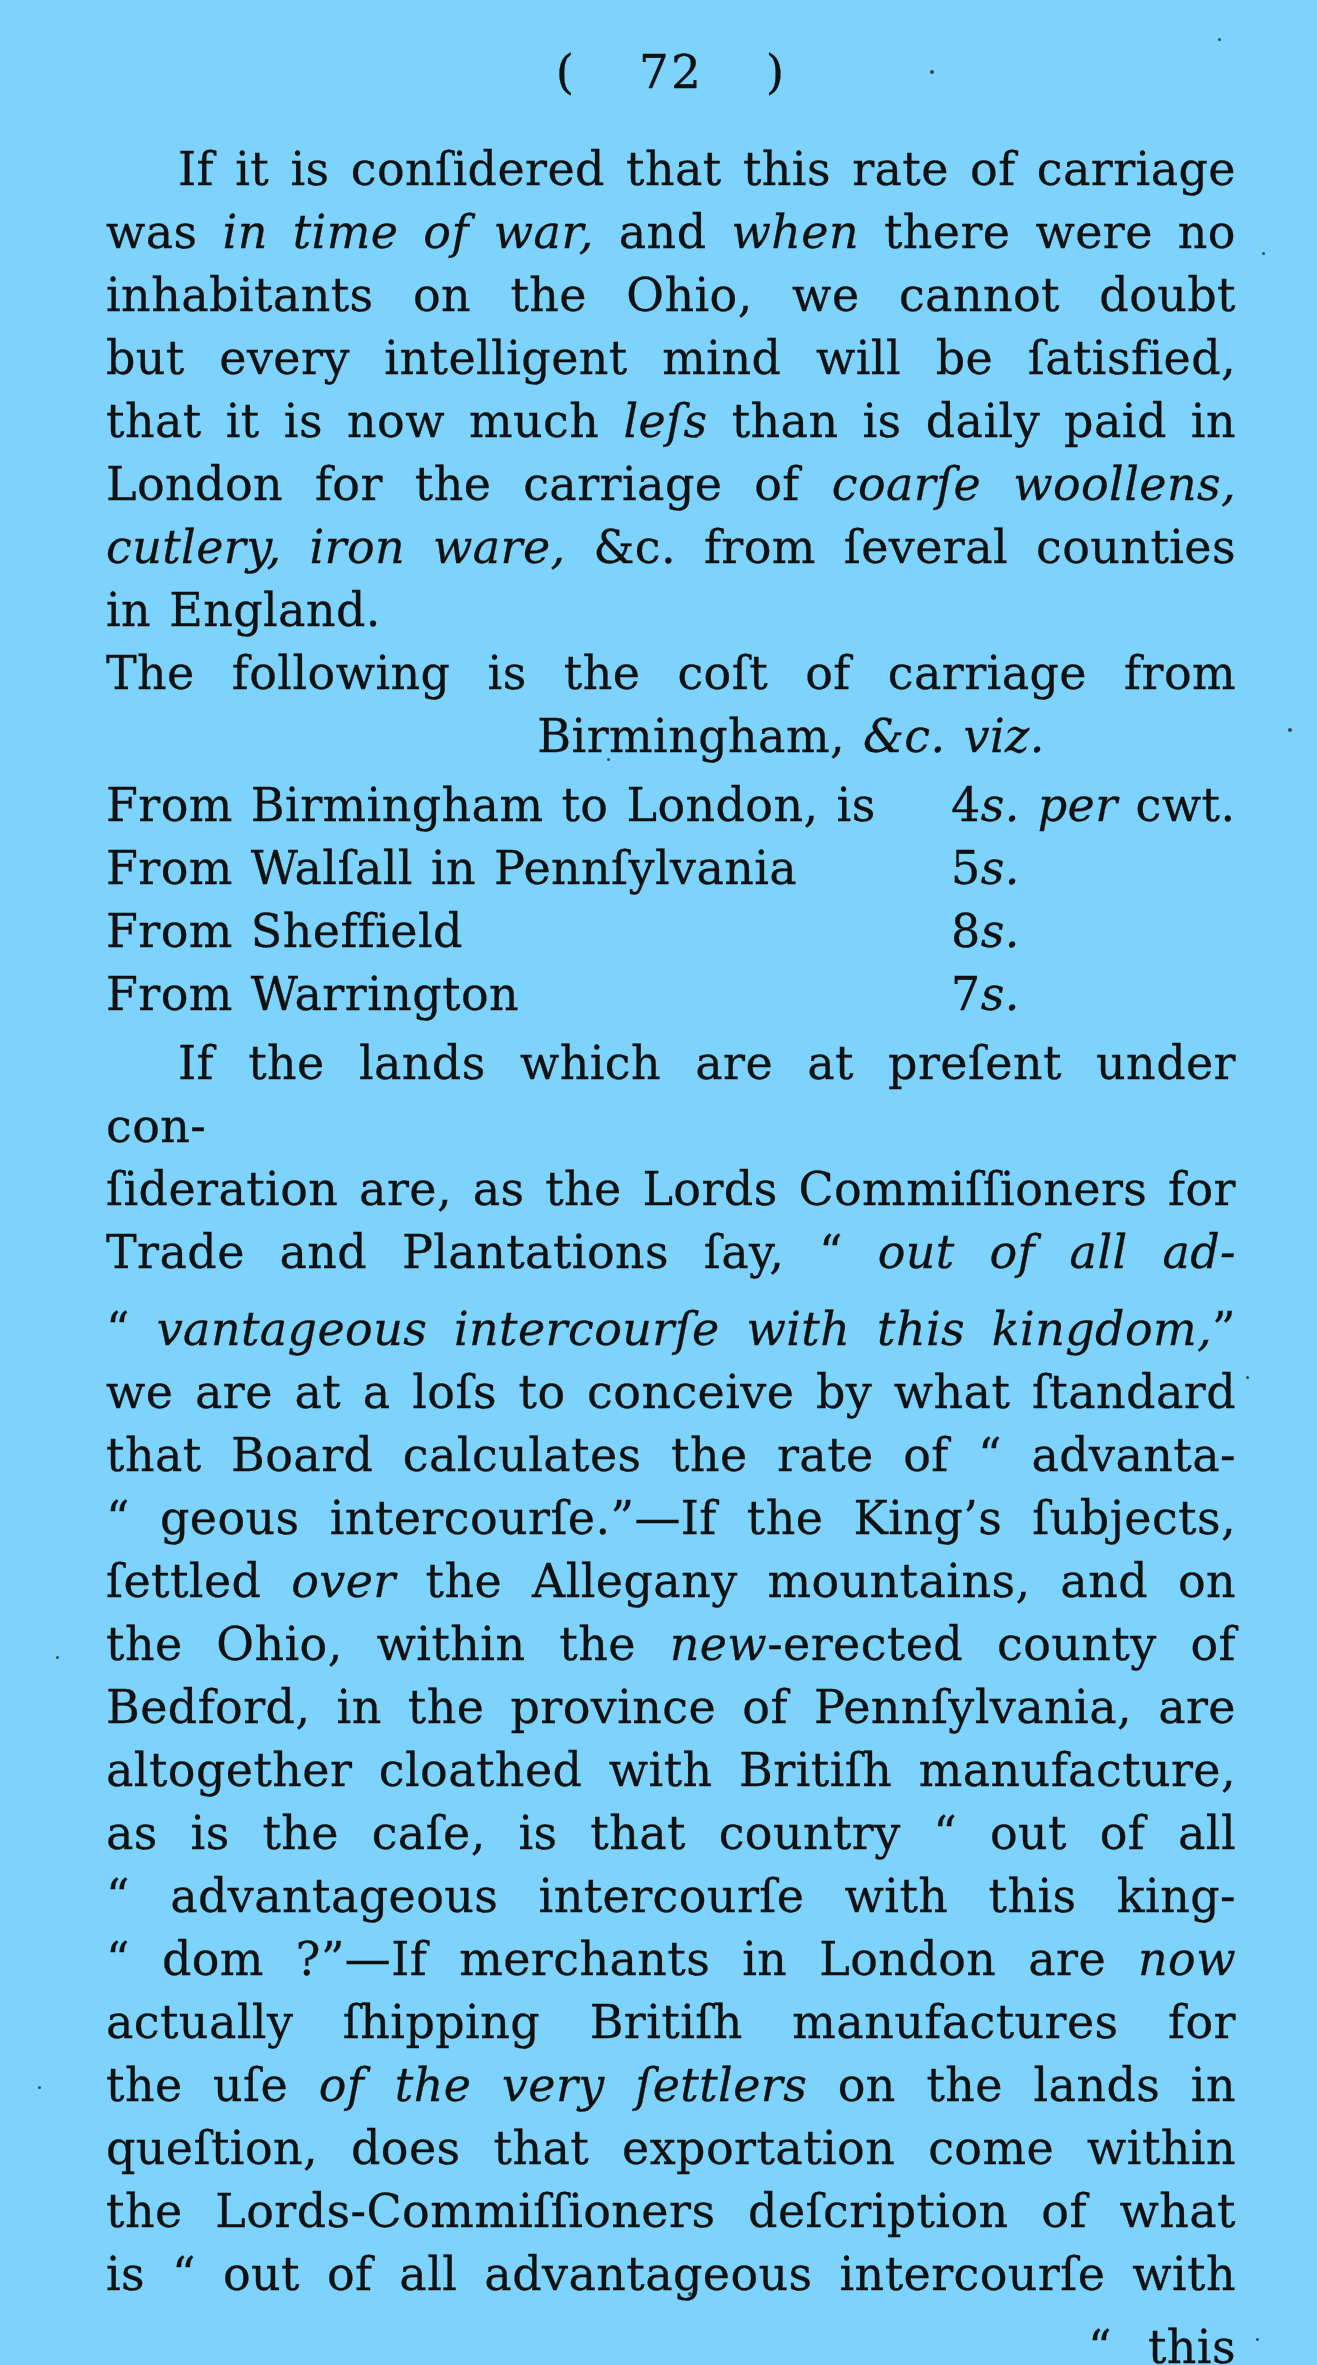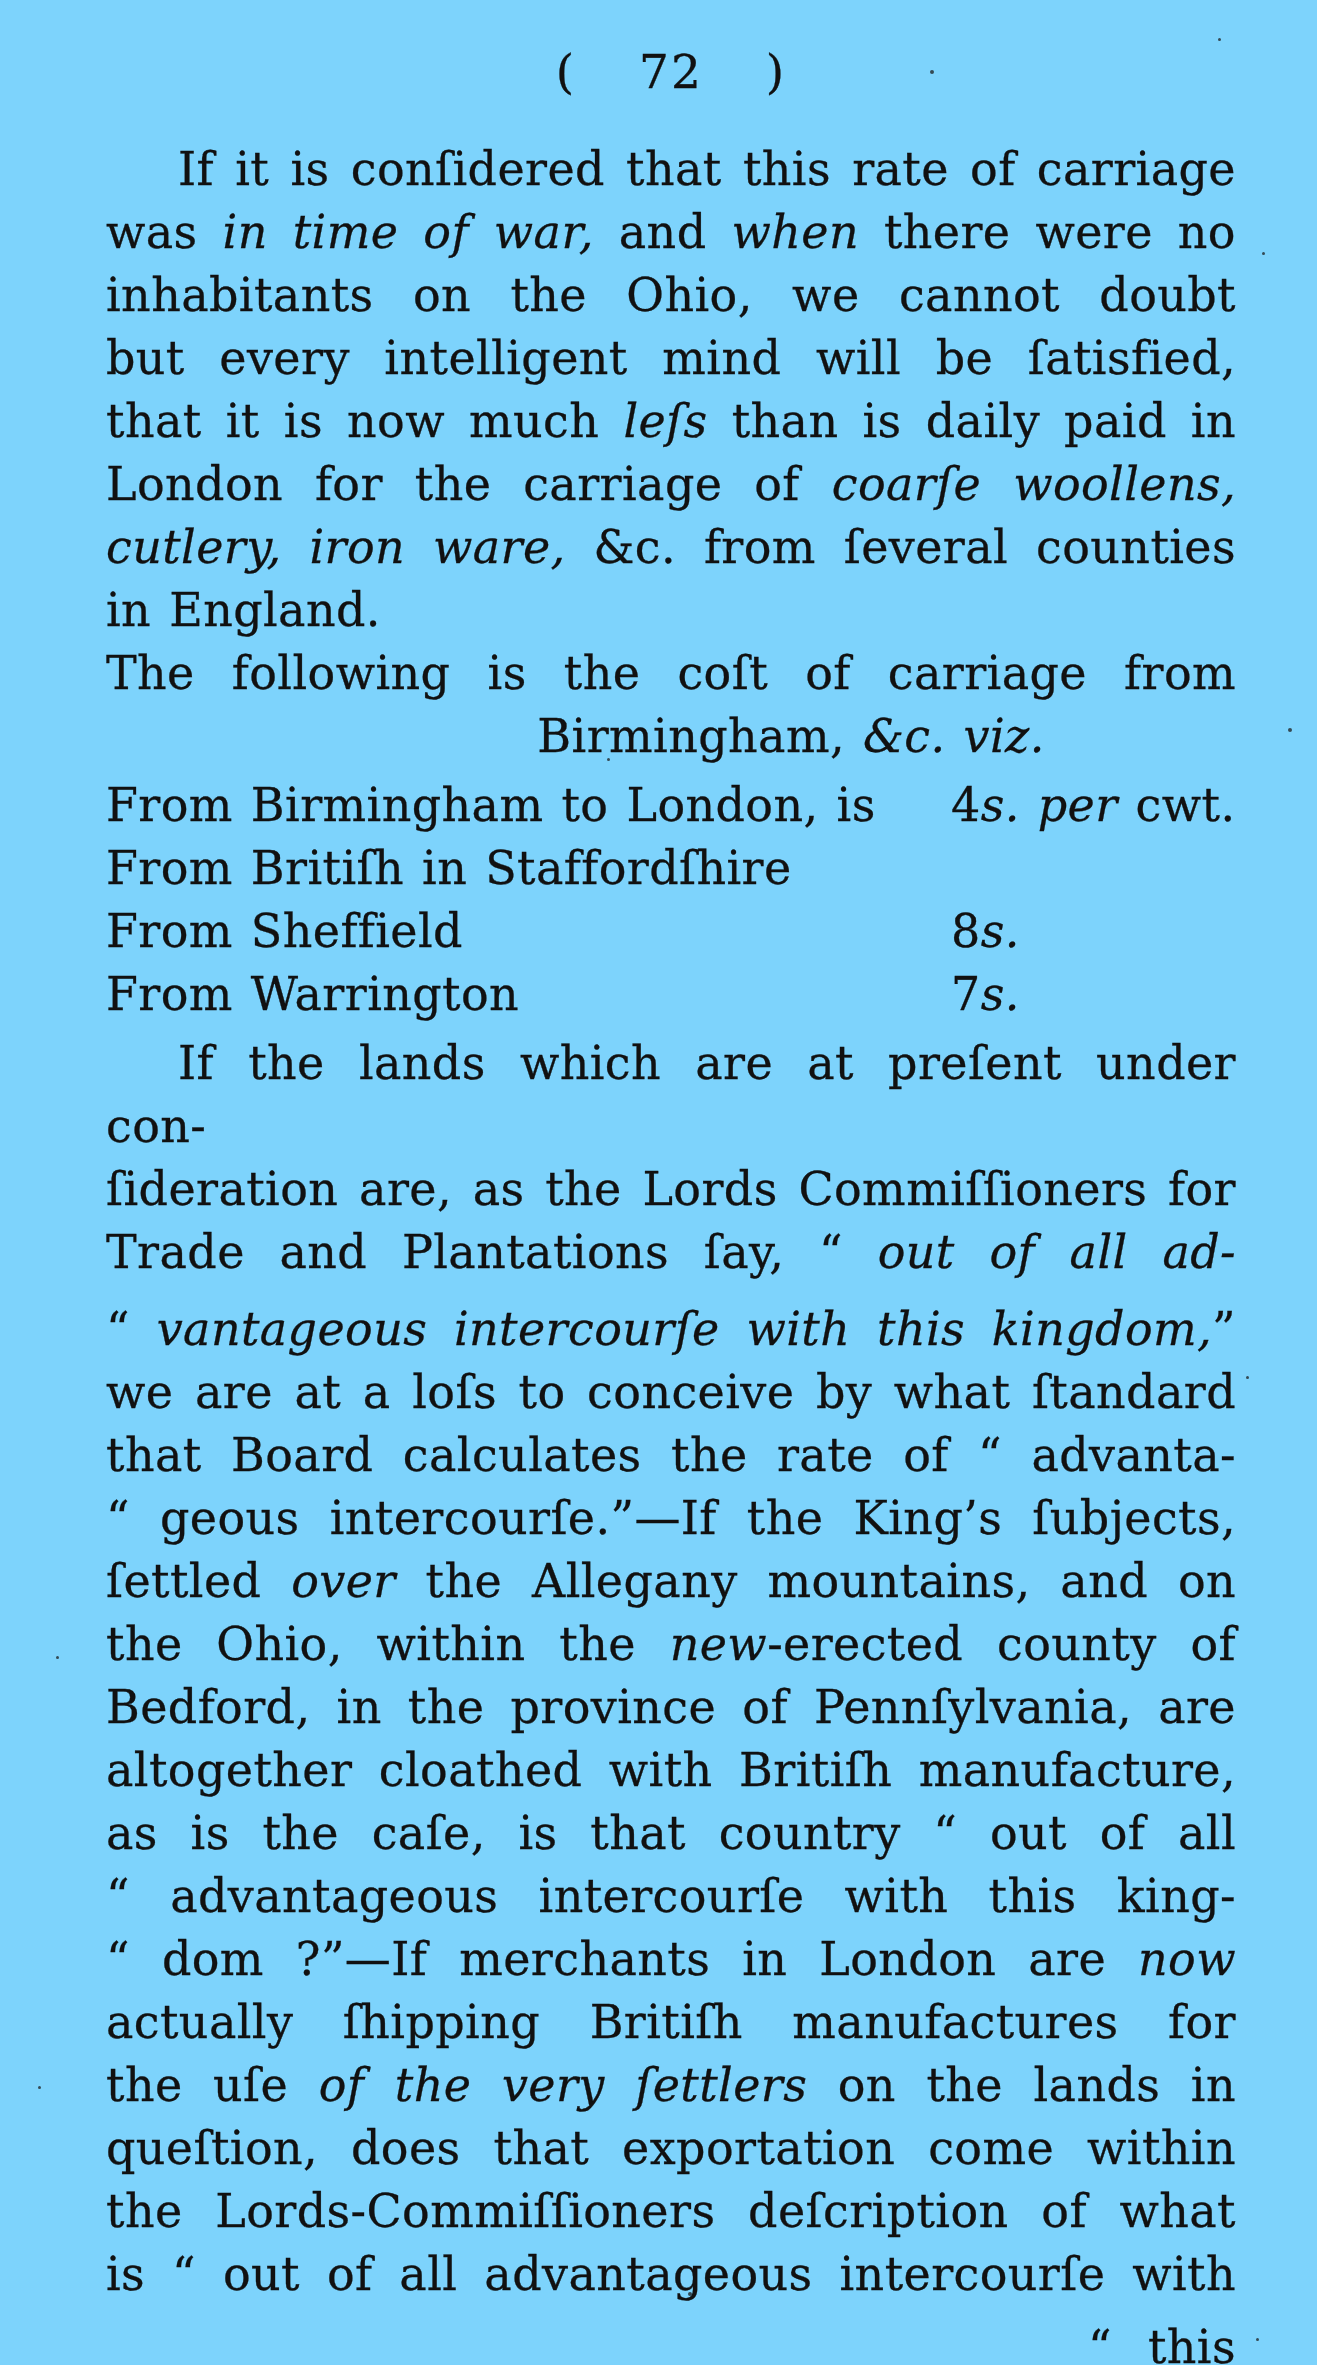--- a/index.html
+++ b/index.html
@@ -52,21 +52,22 @@
       <div class="line"><span>London for the carriage of </span><span class="it">coarſe woollens,</span></div>
       <div class="line"><span class="it">cutlery,</span><span> </span><span class="it">iron ware,</span><span> &amp;c. from ſeveral counties</span></div>
       <div class="line left"><span>in England.</span></div>
       <div class="line"><span>The following is the coſt of carriage from</span></div>
       <div class="line center" style="text-indent: 240px;"><span>Birmingham, </span><span class="it">&amp;c. viz.</span></div>
       <div class="line row" style="margin-top: 6px;">
         <span class="rowname"><span>From Birmingham to London, is</span></span>
         <span class="rowval"><span>4</span><span class="it">s. per</span><span> cwt.</span></span>
       </div>
       <div class="line row">
-        <span class="rowname"><span>From Britiſh in Staffordſhire</span></span>
+        <span class="rowname"><span>From Walſall in Pennſylvania</span></span>
+        <span class="rowval"><span>5</span><span class="it">s.</span></span>
       </div>
       <div class="line row">
         <span class="rowname"><span>From Sheffield</span></span>
         <span class="rowval"><span>8</span><span class="it">s.</span></span>
       </div>
       <div class="line row">
         <span class="rowname"><span>From Warrington</span></span>
         <span class="rowval"><span>7</span><span class="it">s.</span></span>
       </div>
       <div class="line" style="text-indent: 72px; margin-top: 6px;"><span>If the lands which are at preſent under con-</span></div>

